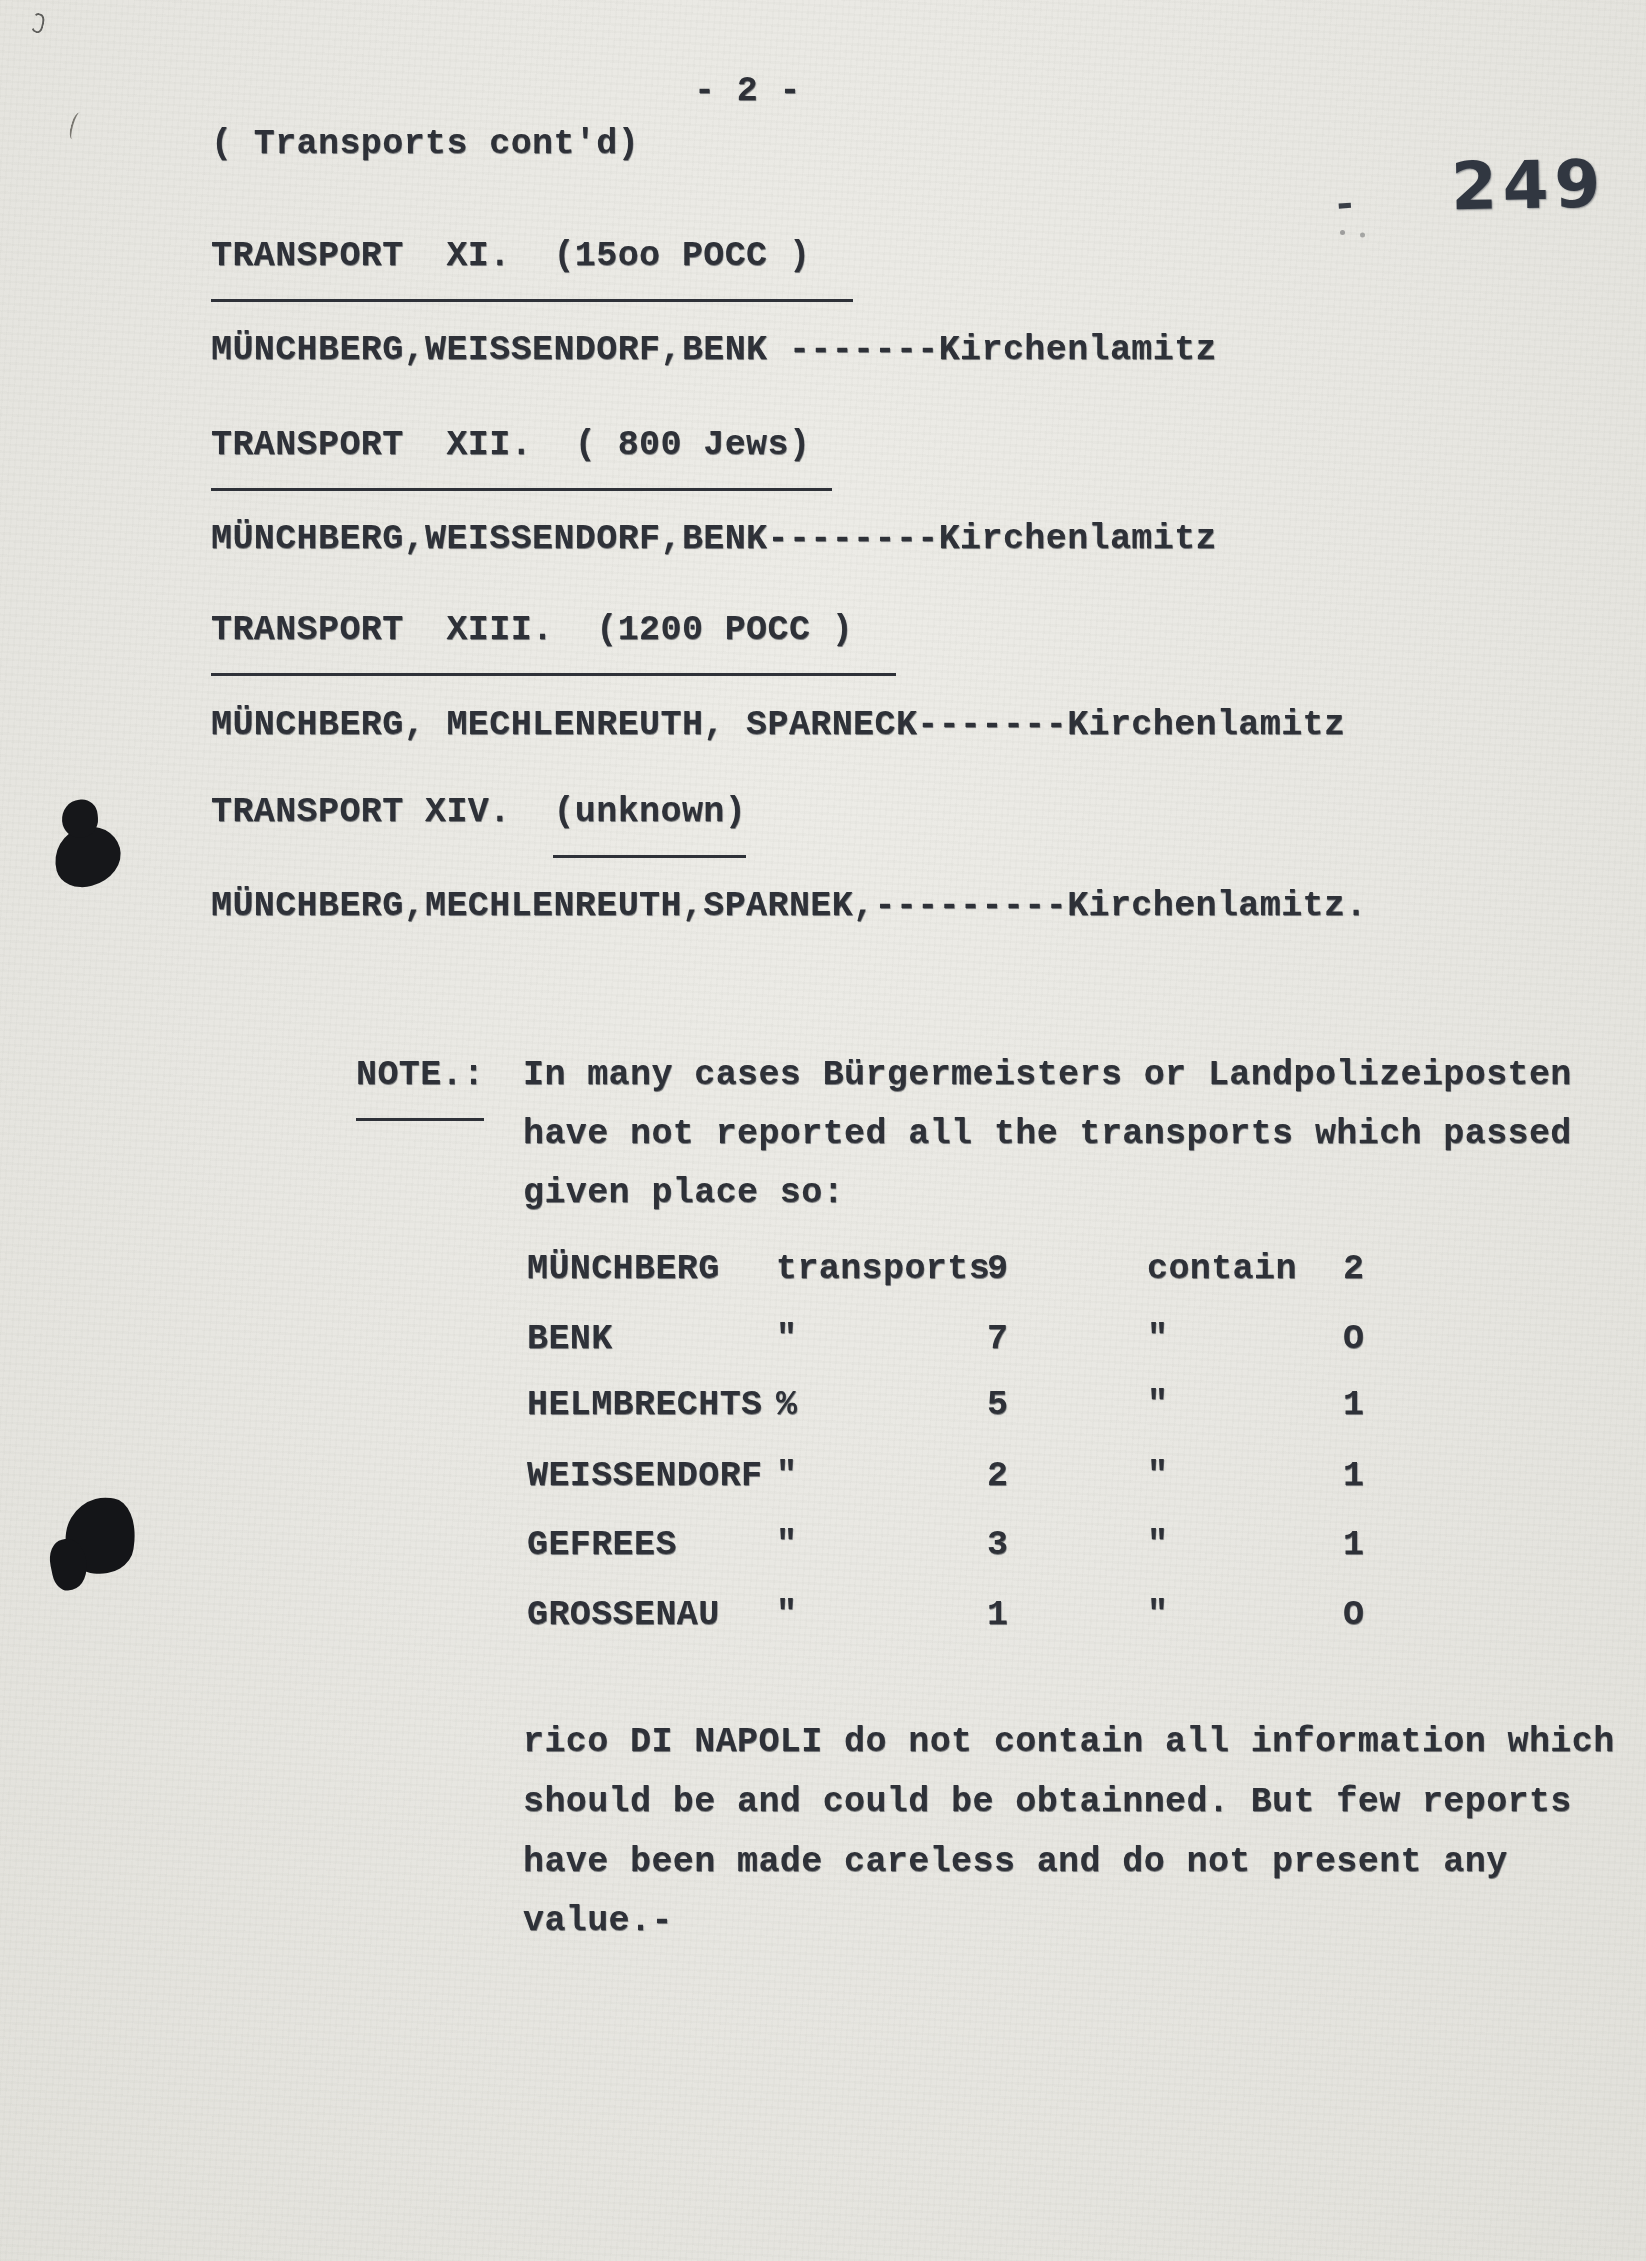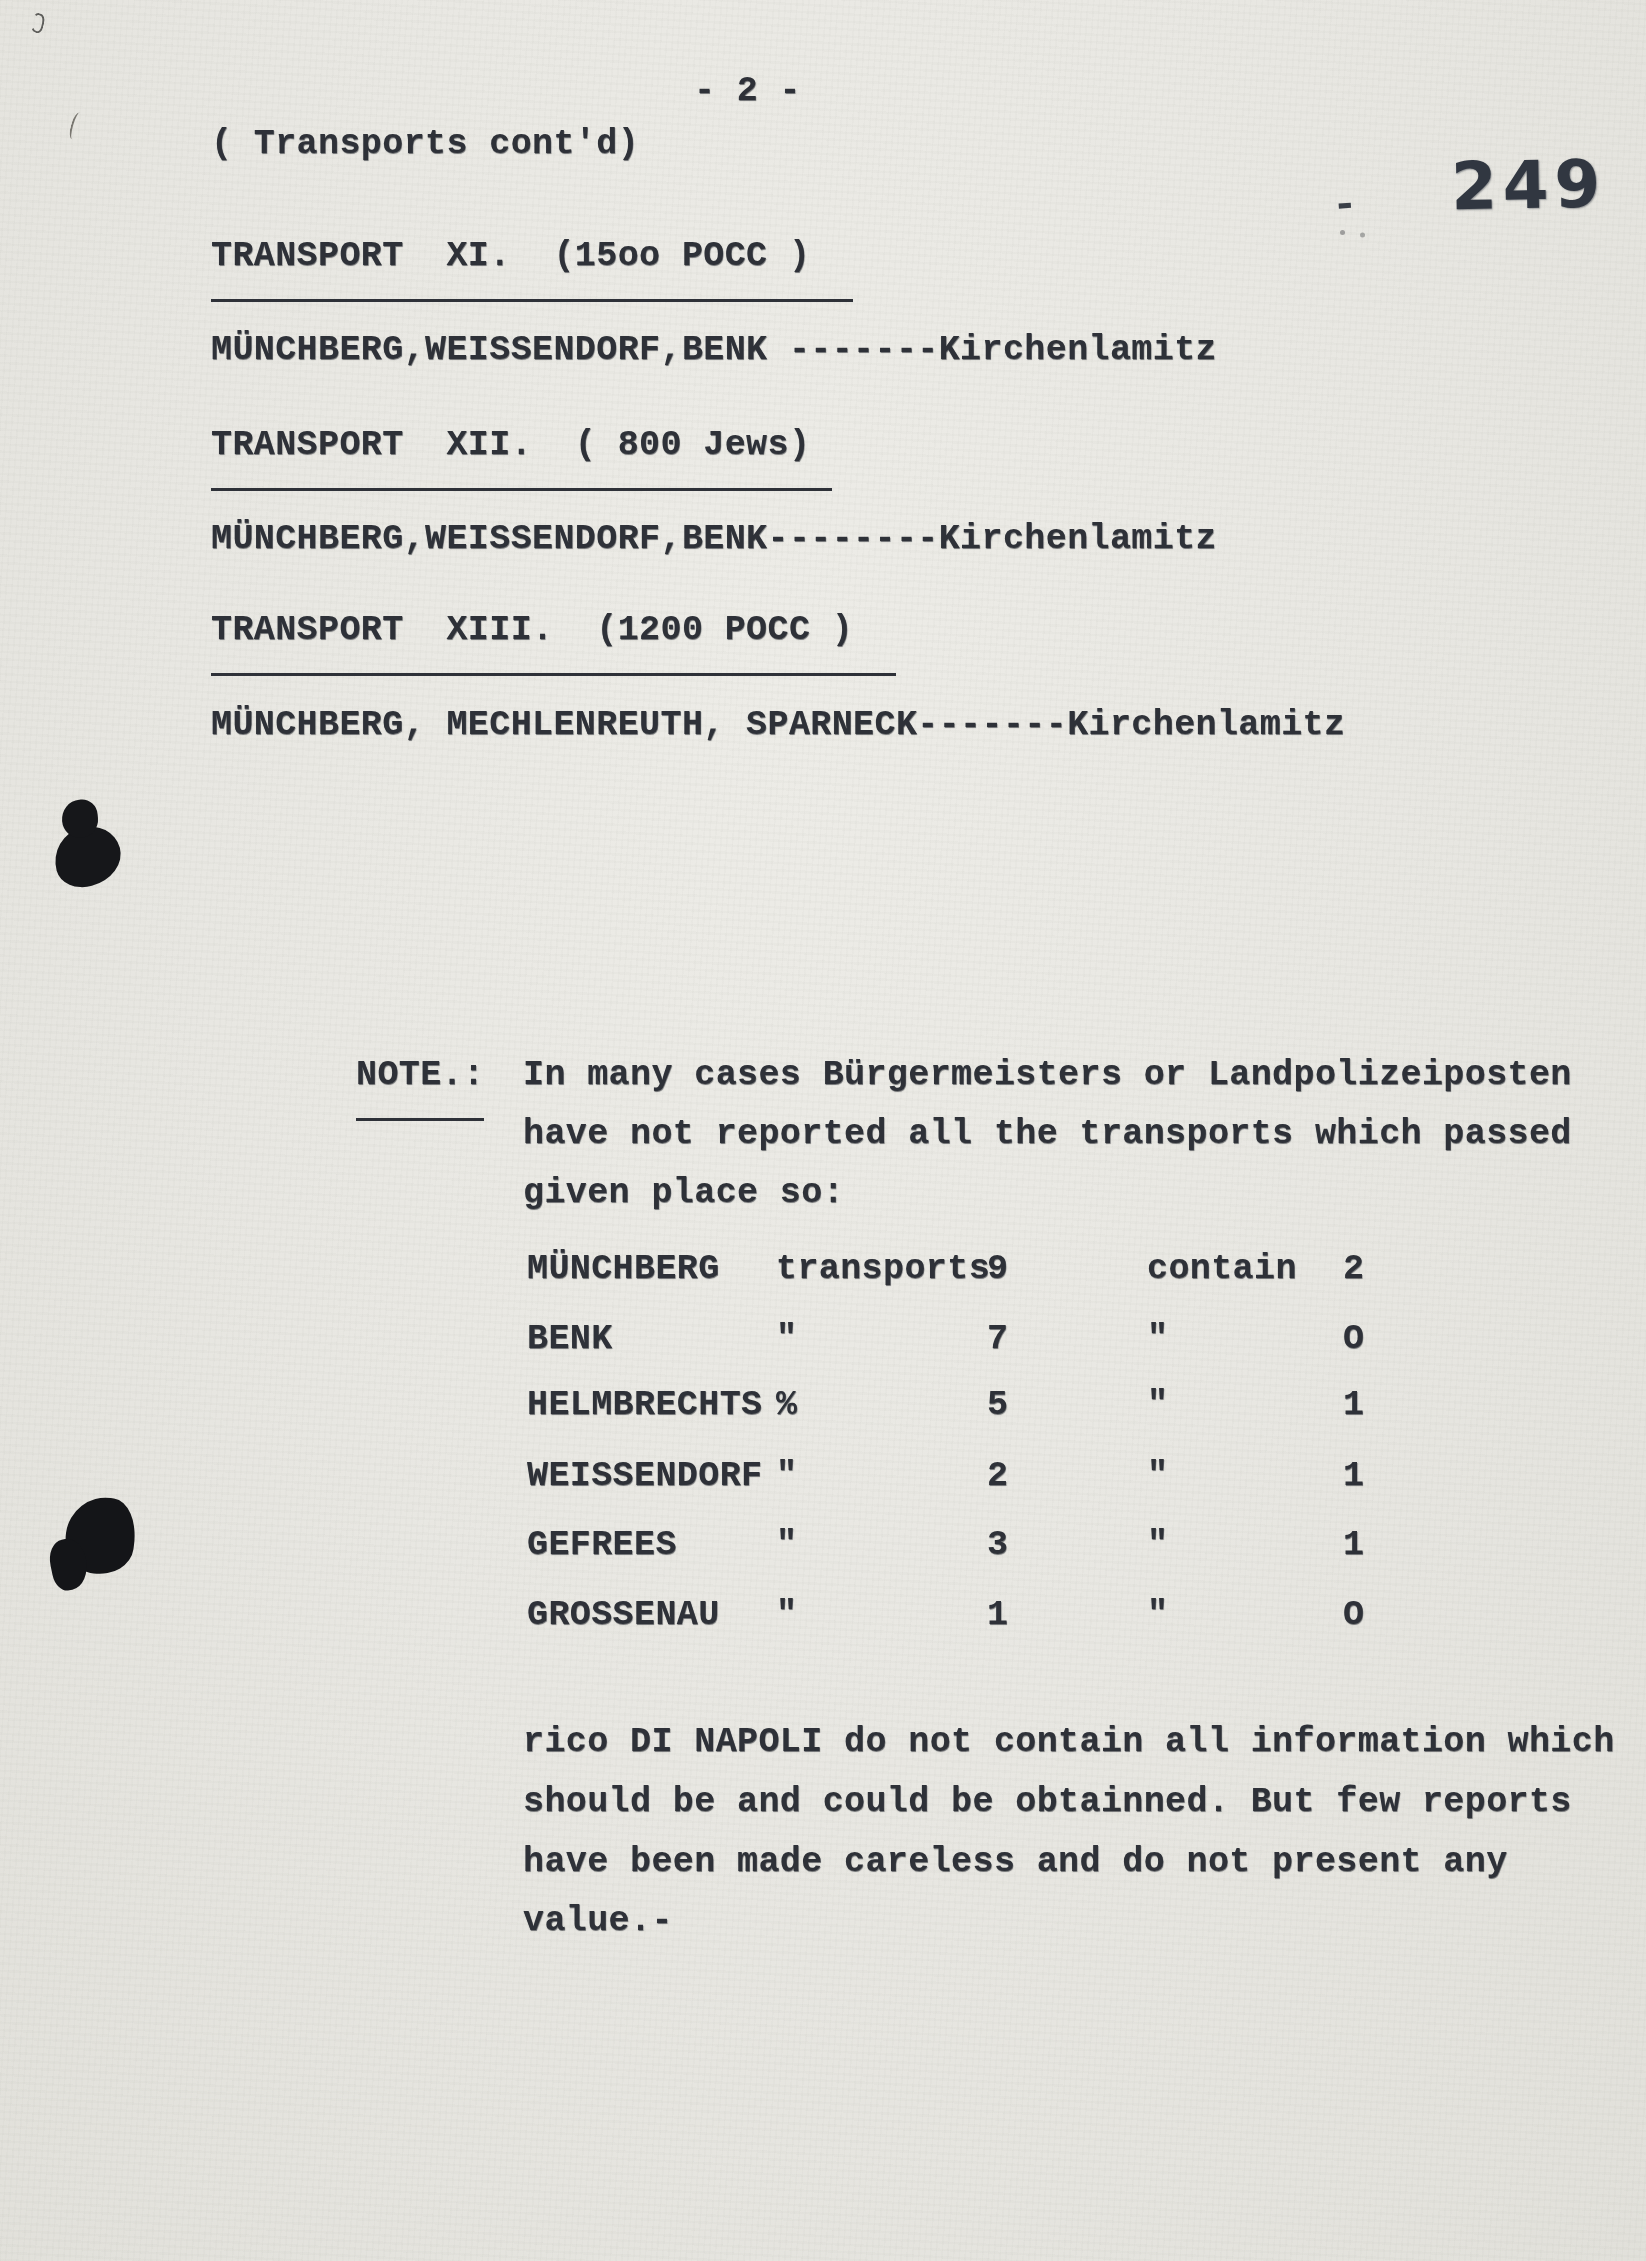--- a/index.html
+++ b/index.html
@@ -114,20 +114,22 @@
 
   <div class="txt" style="left:211px; top:235px;"><span class="plain"></span><span class="u">TRANSPORT  XI.  (15oo POCC )  </span></div>
   <div class="txt" style="left:211px; top:329px;">MÜNCHBERG,WEISSENDORF,BENK -------Kirchenlamitz</div>
 
   <div class="txt" style="left:211px; top:424px;"><span class="plain"></span><span class="u">TRANSPORT  XII.  ( 800 Jews) </span></div>
   <div class="txt" style="left:211px; top:518px;">MÜNCHBERG,WEISSENDORF,BENK--------Kirchenlamitz</div>
 
   <div class="txt" style="left:211px; top:609px;"><span class="plain"></span><span class="u">TRANSPORT  XIII.  (1200 POCC )  </span></div>
   <div class="txt" style="left:211px; top:704px;">MÜNCHBERG, MECHLENREUTH, SPARNECK-------Kirchenlamitz</div>
 
+  <div class="txt" style="left:211px; top:791px;"><span class="plain">TRANSPORT XIV.  </span><span class="u">(unknown)</span></div>
+  <div class="txt" style="left:211px; top:885px;">MÜNCHBERG,MECHLENREUTH,SPARNEK,---------Kirchenlamitz.</div>
 
   <div class="txt" style="left:356px; top:1054px;"><span class="u">NOTE.:</span></div>
   <div class="txt" style="left:523px; top:1054px;">In many cases Bürgermeisters or Landpolizeiposten</div>
   <div class="txt" style="left:523px; top:1113px;">have not reported all the transports which passed</div>
   <div class="txt" style="left:523px; top:1172px;">given place so:</div>
 
   <div class="txt trow" style="left:527px; top:1248px;">
     <span class="c-place">MÜNCHBERG</span><span class="c-unit">transports</span><span class="c-count">9</span><span class="c-rep">contain</span><span class="c-val">2</span>
   </div>
   <div class="txt trow" style="left:527px; top:1318px;">

